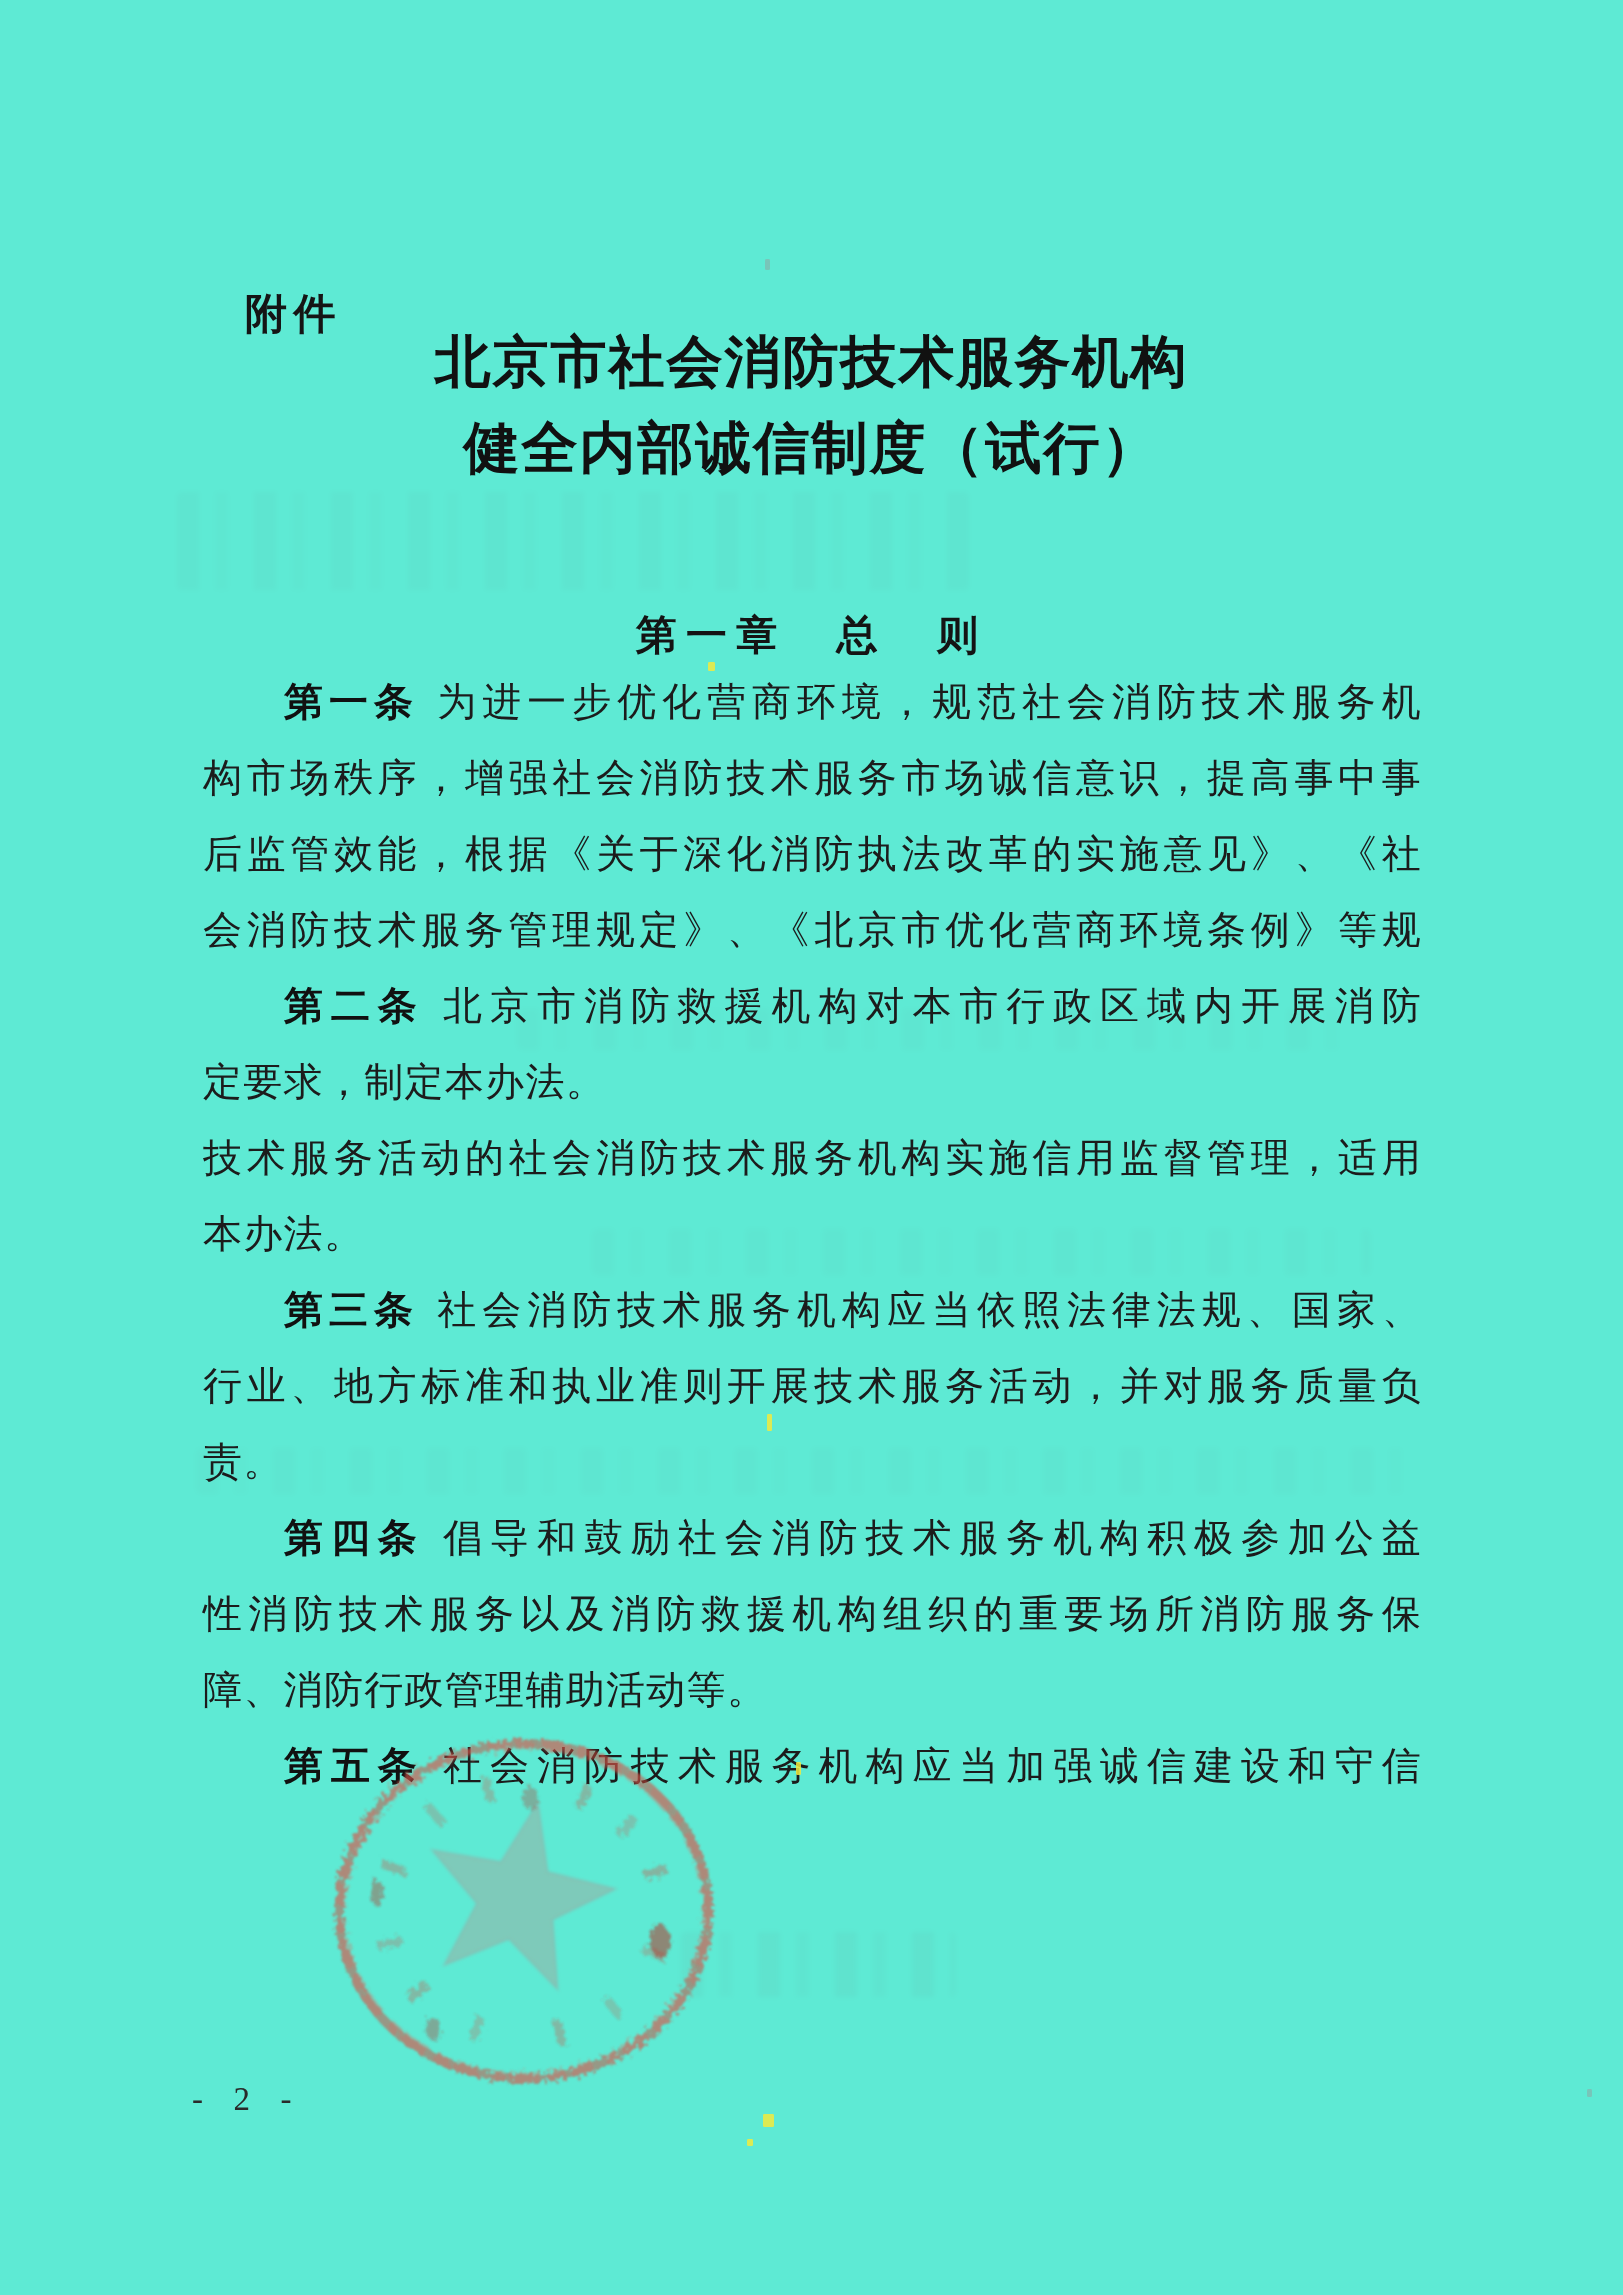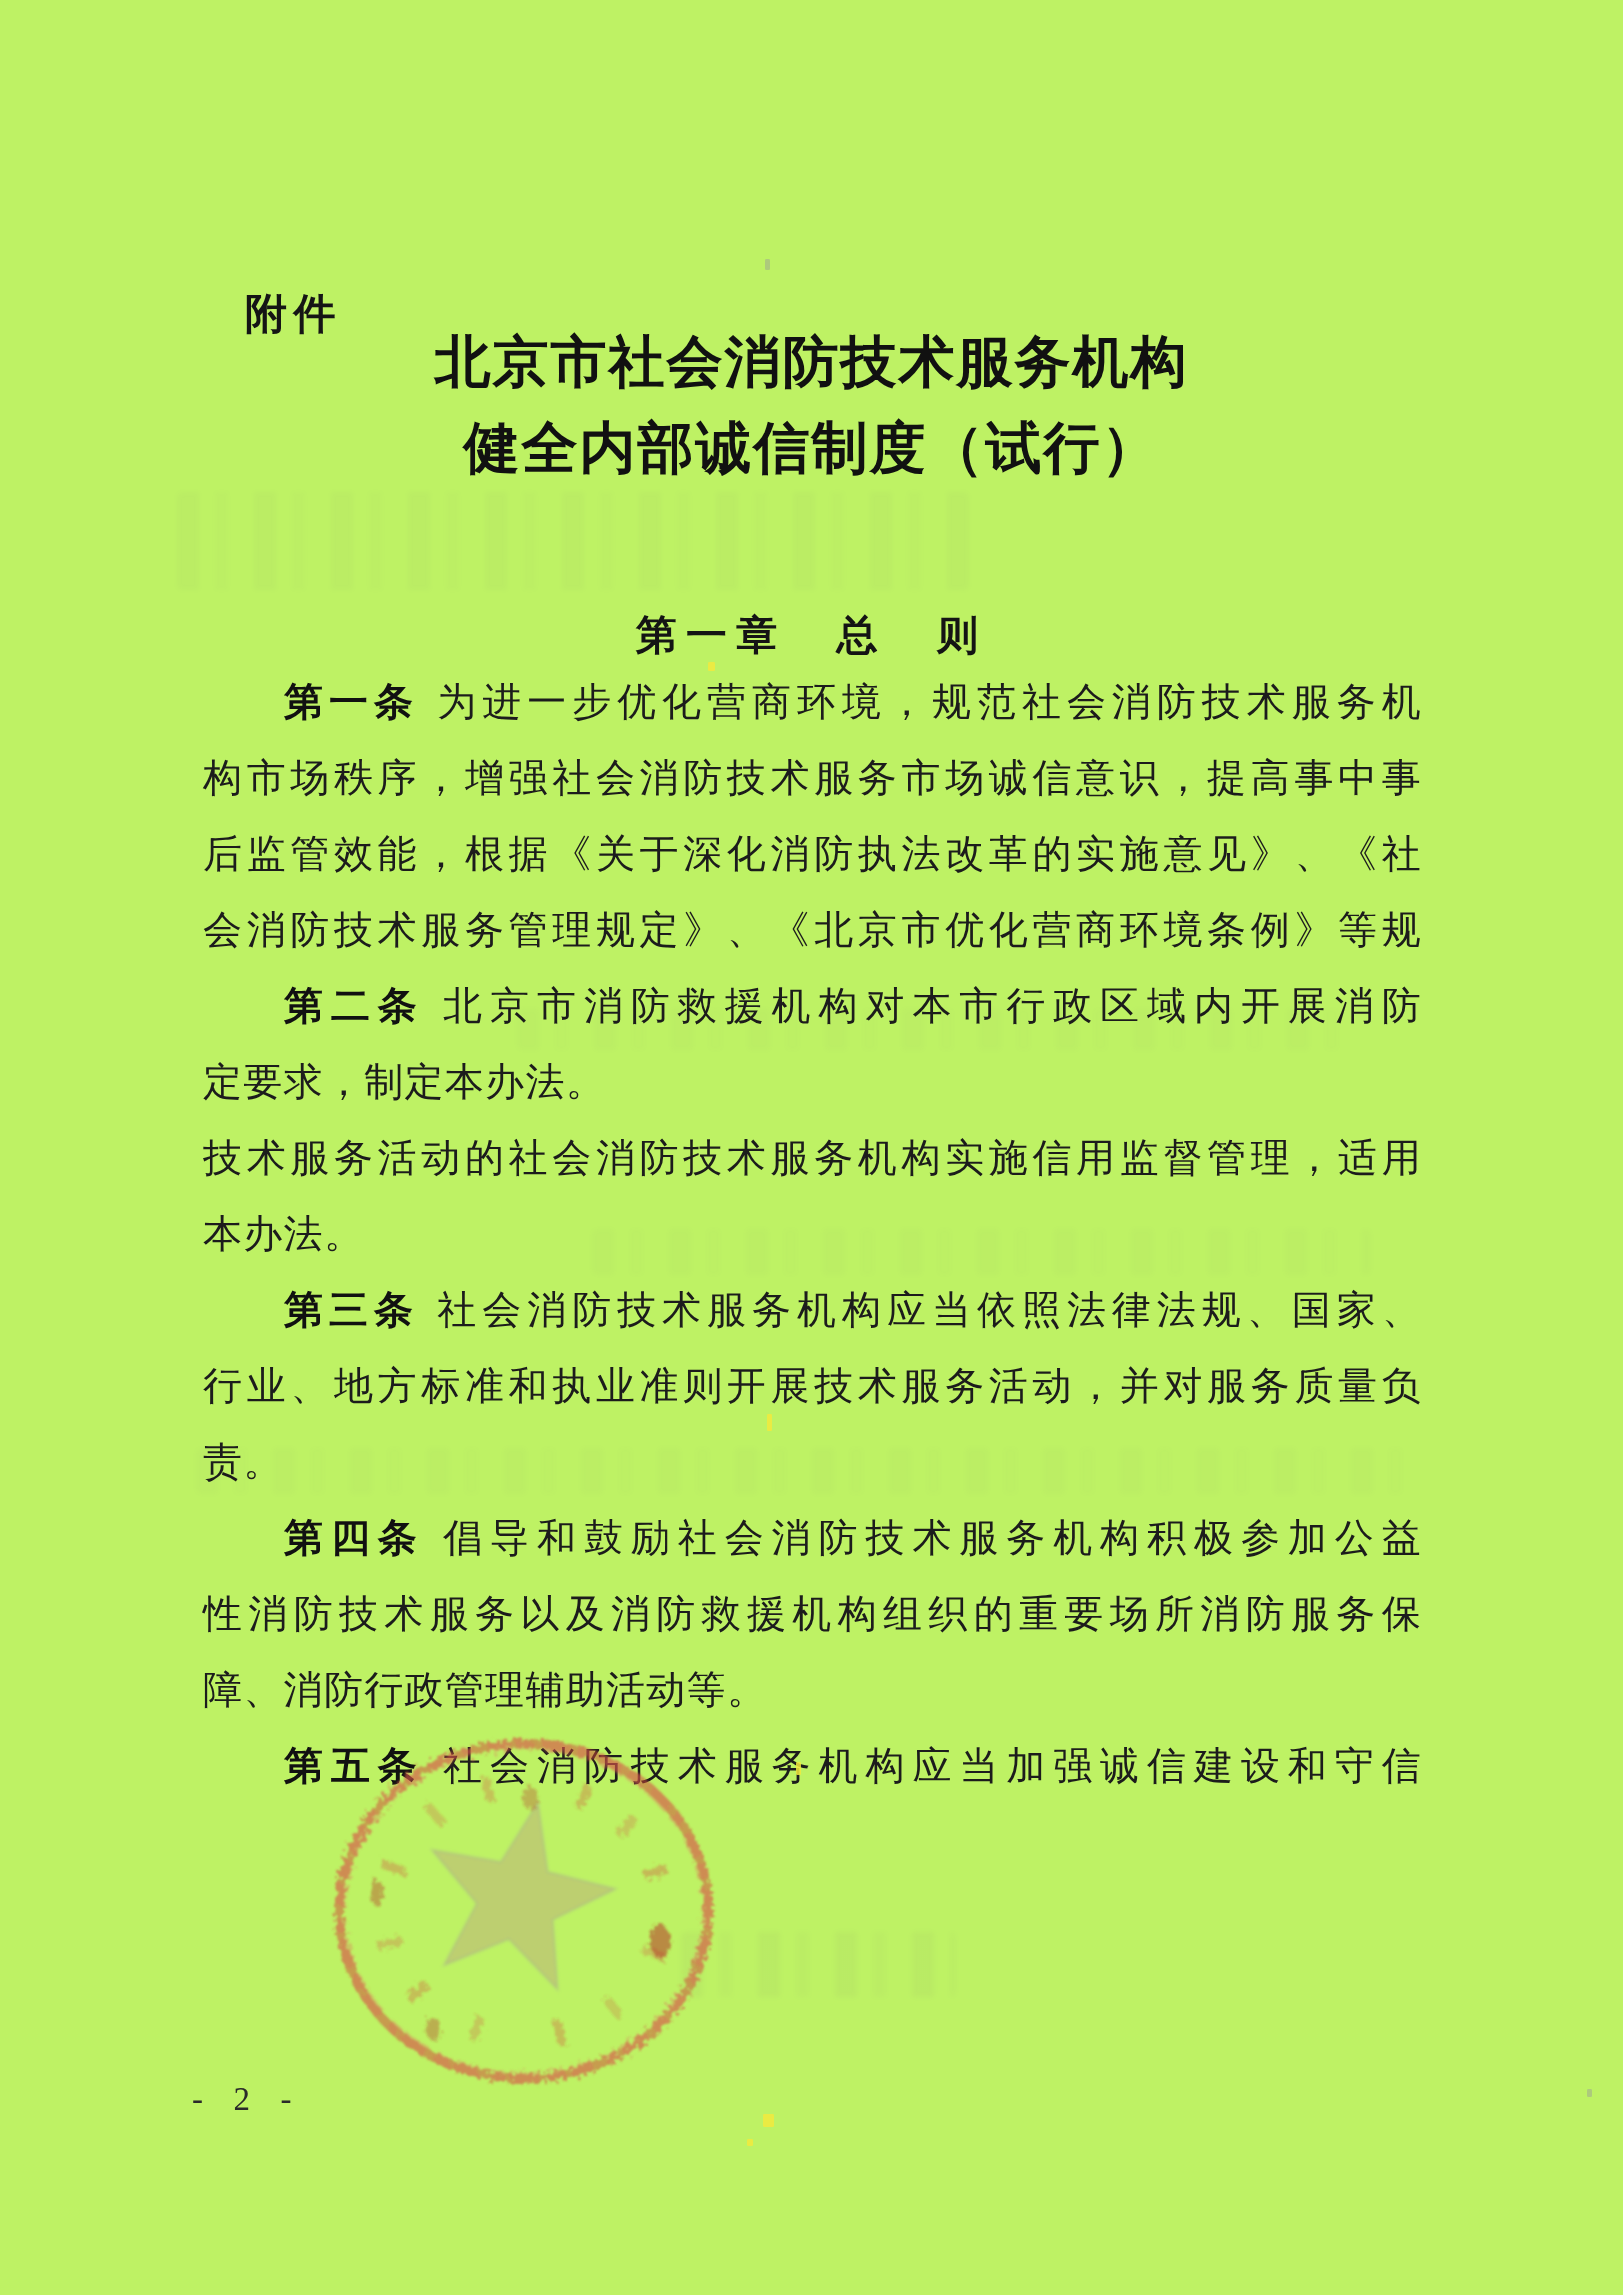--- a/index.html
+++ b/index.html
@@ -1,19 +1,19 @@
 <!DOCTYPE html>
 <html style="font-size:10.5px"><head>
 <meta charset="utf-8">
 <style>
   html,body{margin:0;padding:0;background:#e8e8e6;}
   .page{
     position:relative;
     width:1623px;height:2295px;
-    background:#bef264;
+    background:#5eead4;
     overflow:hidden;
     font-family:"Liberation Serif","DejaVu Serif",serif;
     color:#1f1f1f;
   }
   
   .attachment{
     position:absolute;left:245px;top:291px;
     font-family:"Liberation Sans","DejaVu Sans",sans-serif;
     font-weight:700;font-size:42px;line-height:46px;letter-spacing:6.5px;
     color:#151515;

